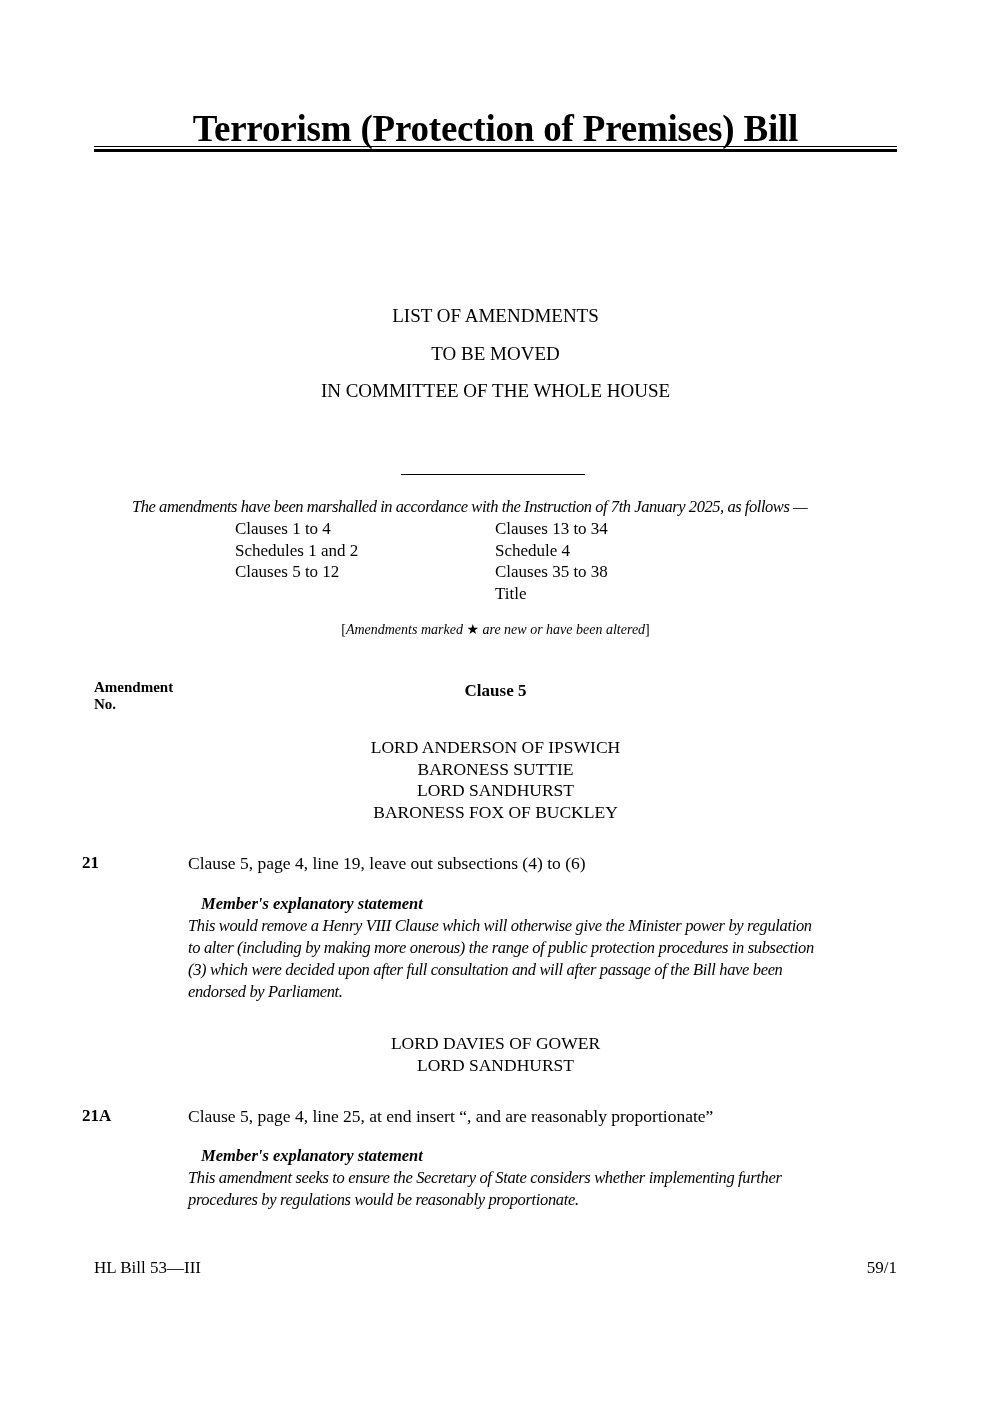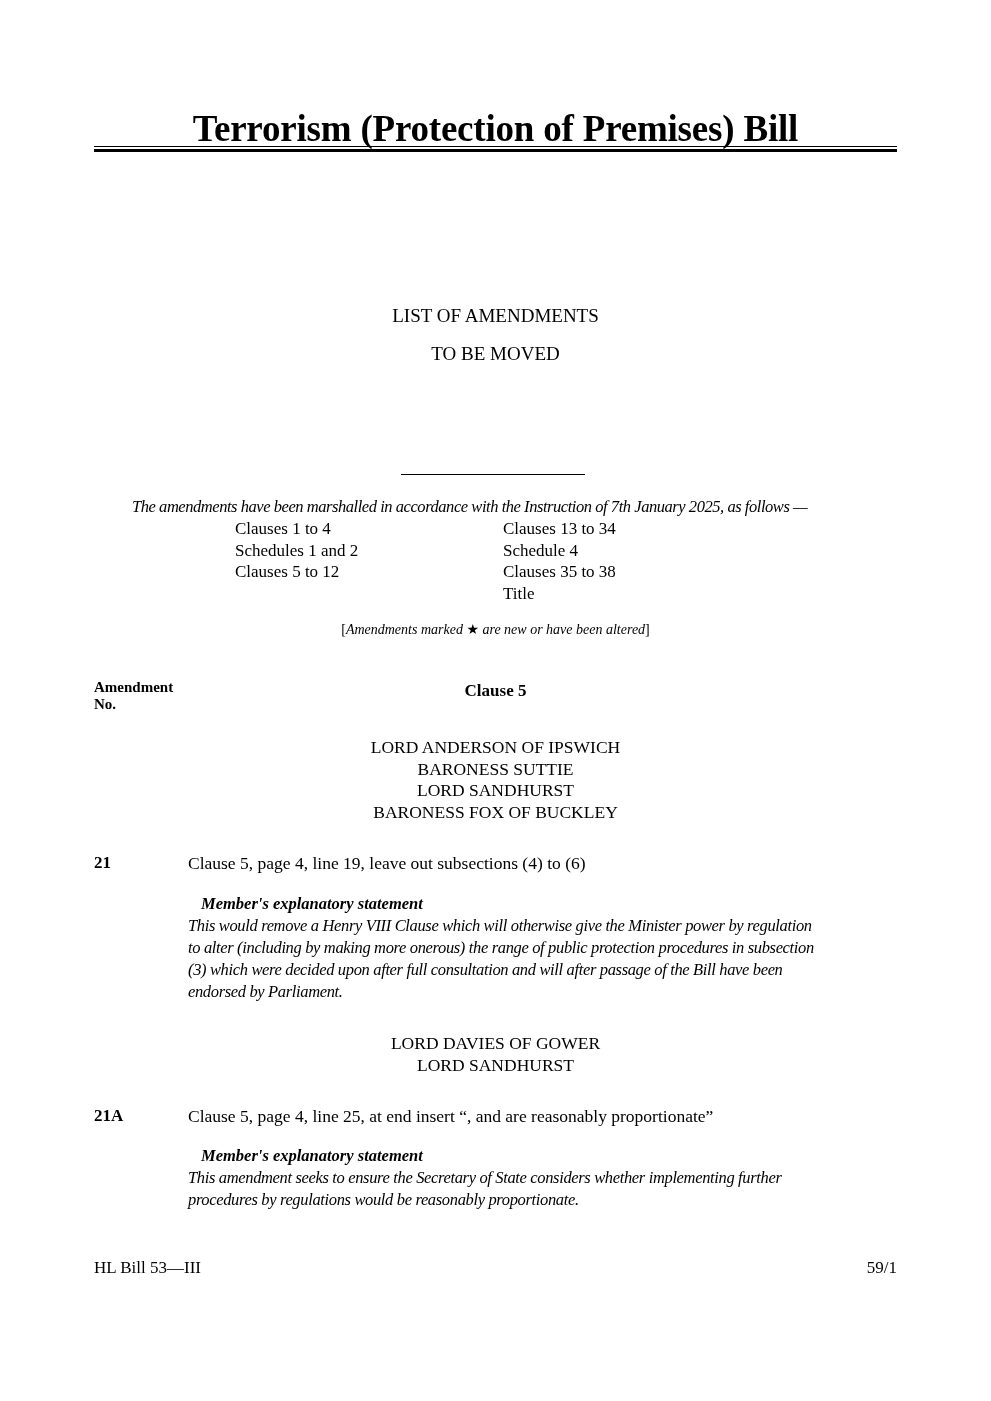--- a/index.html
+++ b/index.html
@@ -16,52 +16,53 @@
 
     .heading-block { position: absolute; left: 94px; width: 803px; top: 304px; text-align: center; font-size: 19px; }
     .heading-block div { height: 37.5px; line-height: 24px; }
 
     .short-rule { position: absolute; left: 401px; width: 184px; top: 474px; border-top: 1.5px solid #000; }
 
     .instruction { position: absolute; left: 94px; width: 860px; top: 497px; font-style: italic; font-size: 16.5px; letter-spacing: -0.45px; text-align: left; padding-left: 38px; }
     .order-grid { position: absolute; left: 235px; top: 518px; font-size: 17px; }
     .order-col { position: absolute; top: 0; width: 260px; }
     .order-col div { height: 21.7px; line-height: 21.7px; white-space: nowrap; }
-    .order-col.c2 { left: 260px; margin-left: 8px; }
+    .order-col.c2 { left: 260px; }
 
     .star-note { position: absolute; left: 94px; width: 803px; top: 621px; text-align: center; font-size: 14px; }
     .star-note .it { font-style: italic; }
 
     .amend-label { position: absolute; left: 94px; top: 679px; font-weight: bold; font-size: 15px; line-height: 17px; }
     .clause-head { position: absolute; left: 94px; width: 803px; top: 681px; text-align: center; font-weight: bold; font-size: 17px; }
 
     .sponsors { position: absolute; left: 94px; width: 803px; text-align: center; font-size: 17.5px; }
     .sponsors div { height: 21.7px; line-height: 21.7px; }
 
-    .amend-no { position: absolute; left: 94px; font-weight: bold; font-size: 17px; }
+    .amend-no { position: absolute; left: 82px; font-weight: bold; font-size: 17px; }
     .amend-text { position: absolute; left: 188px; font-size: 17.5px; white-space: nowrap; }
 
     .stmt { position: absolute; left: 188px; width: 712px; font-size: 16.5px; }
     .stmt-title { font-weight: bold; font-style: italic; height: 22px; line-height: 22px; margin-left: 13px; }
     .stmt-body { font-style: italic; line-height: 22px; letter-spacing: -0.35px; }
     .stmt-body div { white-space: nowrap; }
 
     .footer-left { position: absolute; left: 94px; top: 1258px; font-size: 17px; }
     .footer-right { position: absolute; right: 94px; top: 1258px; font-size: 17px; }
   </style>
 </head>
 <body>
 
 <div class="title">Terrorism (Protection of Premises) Bill</div>
 <div class="rule-thin"></div>
 <div class="rule-thick"></div>
 
 <div class="heading-block">
   <div>LIST OF AMENDMENTS</div>
   <div>TO BE MOVED</div>
+  <div>IN COMMITTEE OF THE WHOLE HOUSE</div>
 </div>
 
 <div class="short-rule"></div>
 
 <div class="instruction">The amendments have been marshalled in accordance with the Instruction of  7th January 2025, as follows —</div>
 
 <div class="order-grid">
   <div class="order-col c1">
     <div>Clauses 1 to 4</div>
     <div>Schedules 1 and 2</div>

